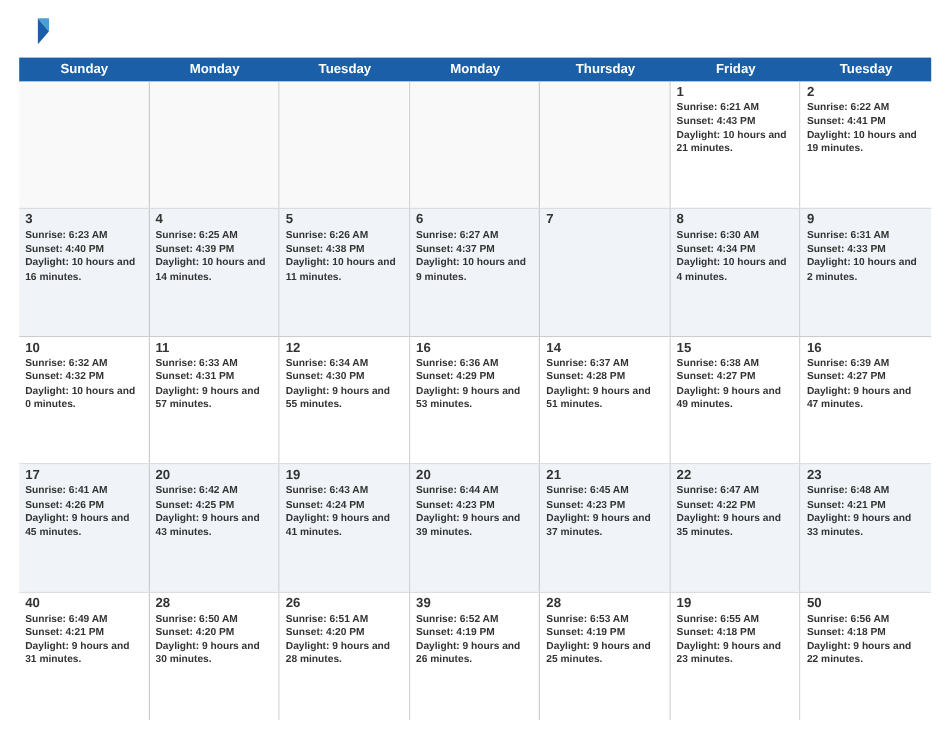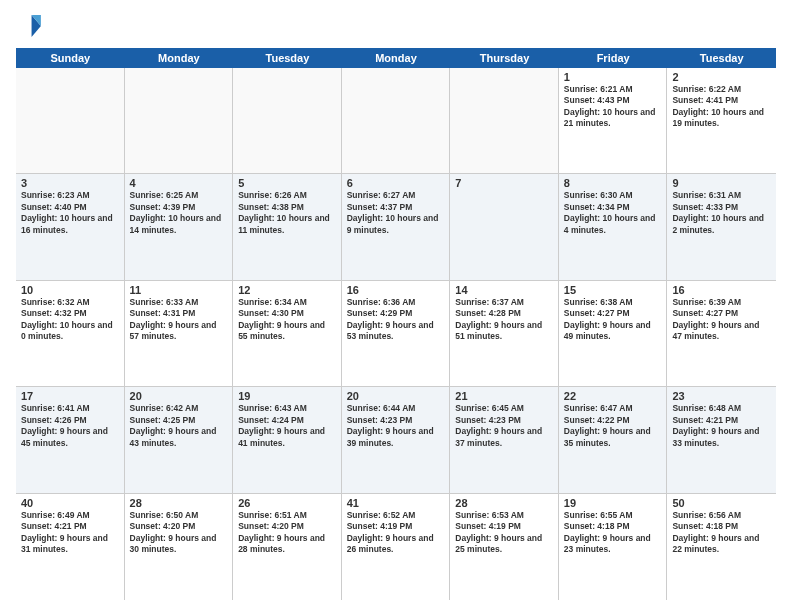--- a/index.html
+++ b/index.html
@@ -249,21 +249,21 @@
           </div>
           <div class="cal-cell">
             <span class="day-num">28</span>
             <div class="day-info">Sunrise: 6:50 AM<br>Sunset: 4:20 PM<br>Daylight: 9 hours and 30 minutes.</div>
           </div>
           <div class="cal-cell">
             <span class="day-num">26</span>
             <div class="day-info">Sunrise: 6:51 AM<br>Sunset: 4:20 PM<br>Daylight: 9 hours and 28 minutes.</div>
           </div>
           <div class="cal-cell">
-            <span class="day-num">41</span>
+            <span class="day-num">39</span>
             <div class="day-info">Sunrise: 6:52 AM<br>Sunset: 4:19 PM<br>Daylight: 9 hours and 26 minutes.</div>
           </div>
           <div class="cal-cell">
             <span class="day-num">28</span>
             <div class="day-info">Sunrise: 6:53 AM<br>Sunset: 4:19 PM<br>Daylight: 9 hours and 25 minutes.</div>
           </div>
           <div class="cal-cell">
             <span class="day-num">19</span>
             <div class="day-info">Sunrise: 6:55 AM<br>Sunset: 4:18 PM<br>Daylight: 9 hours and 23 minutes.</div>
           </div>

